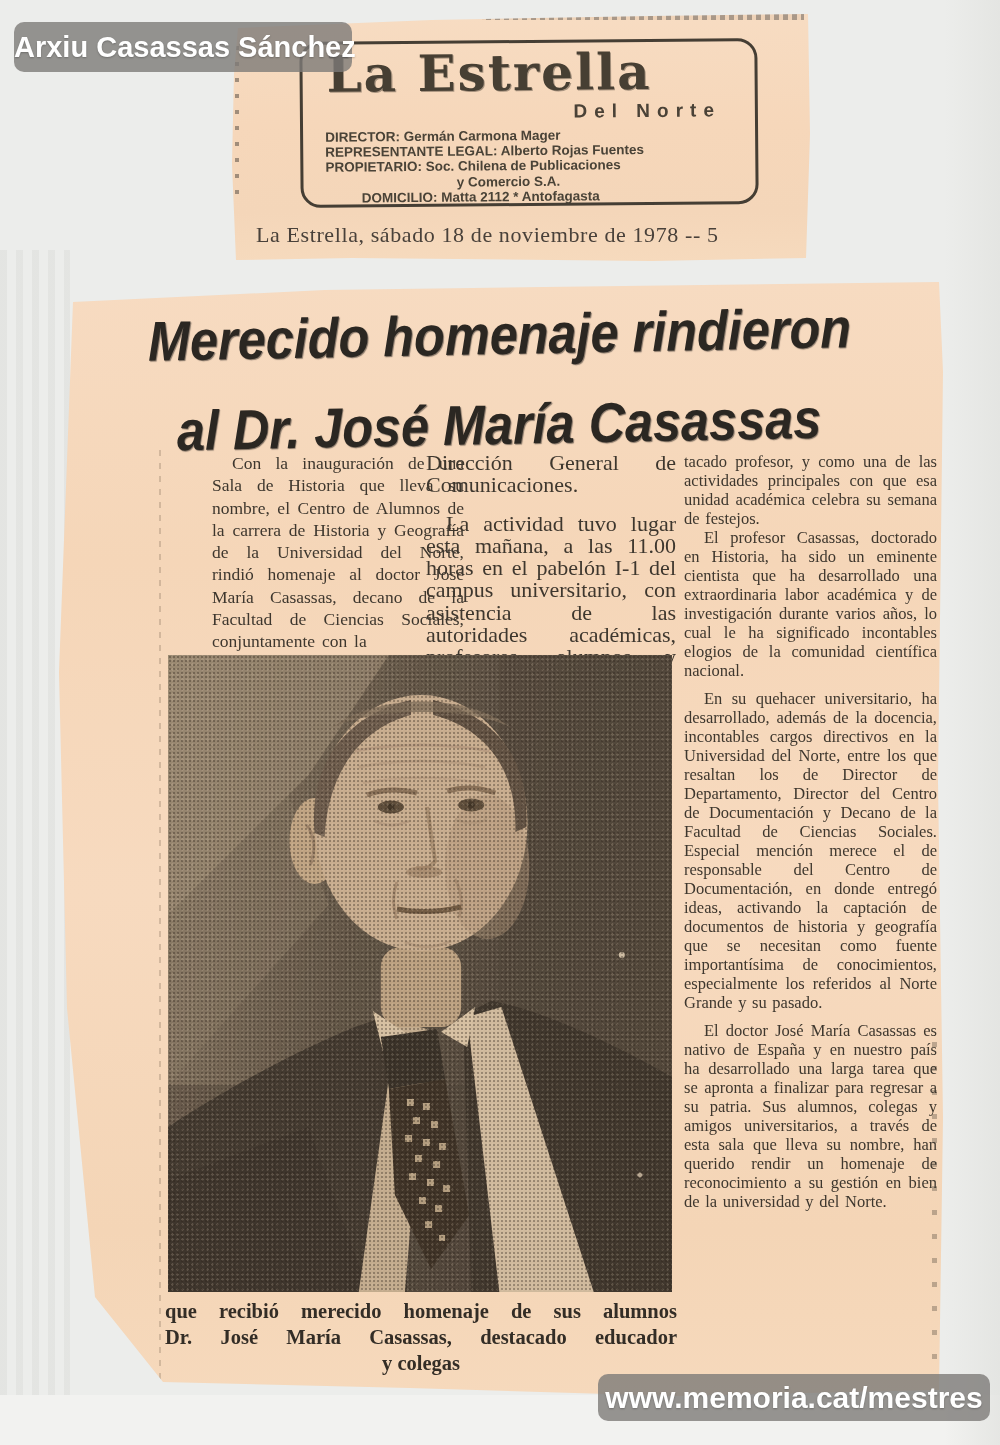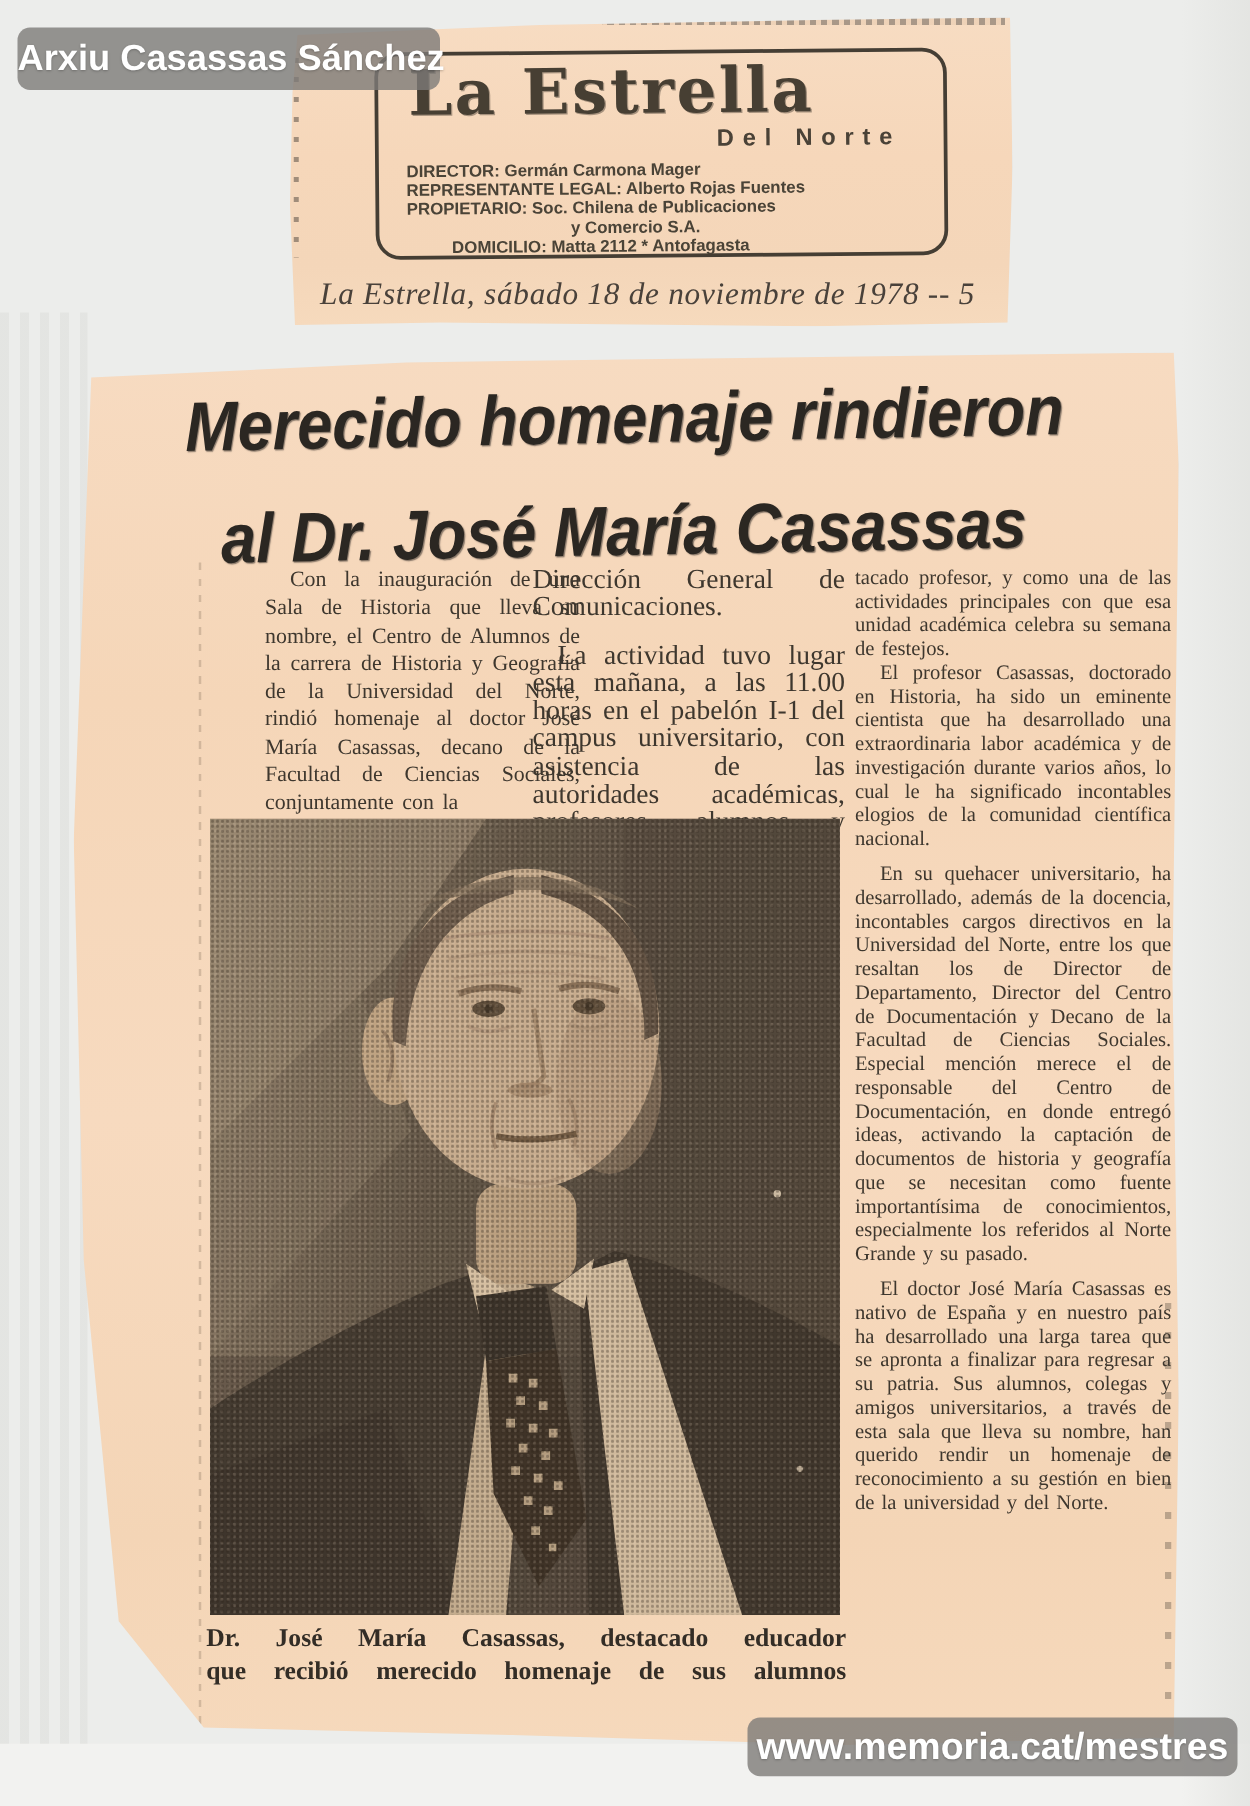--- a/index.html
+++ b/index.html
@@ -33,22 +33,22 @@
     font-weight:bold;font-size:50px;letter-spacing:2px;color:#473f33;white-space:nowrap;
     text-shadow:1px 1px 0 rgba(71,63,51,.45);}
   .mh-sub{position:absolute;right:34px;top:58px;font-family:"Liberation Sans",sans-serif;
     font-weight:bold;font-size:19px;letter-spacing:7px;color:#4a4237;white-space:nowrap;}
   .mh-lines{position:absolute;left:22px;top:85px;width:412px;
     font-family:"Liberation Sans",sans-serif;font-weight:bold;font-size:13.5px;
     line-height:15.2px;color:#4a4337;}
   .mh-lines .m-center{text-align:center;padding-right:46px;}
   .mh-lines .m-indent{padding-left:36px;}
 
-  .dateline{position:absolute;left:24px;top:208px;width:540px;font-size:25px;
-    letter-spacing:.6px;color:#49413a;white-space:nowrap;font-style:italic;}
+  .dateline{position:absolute;left:24px;top:208px;width:540px;font-size:22px;
+    letter-spacing:.6px;color:#49413a;white-space:nowrap;}
 
   
   .clip-main{position:absolute;left:55px;top:282px;width:888px;height:1116px;
     background:linear-gradient(180deg,#f7dbc1 0%,#f5d6b8 25%,#f7dabf 55%,#f4d5b6 85%,#f6d9bc 100%);
     clip-path:polygon(18px 20px,270px 8px,490px 5px,884px 0px,888px 90px,883px 500px,888px 836px,884px 1108px,620px 1114px,355px 1106px,108px 1100px,40px 1015px,12px 726px,4px 390px);
     filter:drop-shadow(0 2px 3px rgba(0,0,0,.22));}
   .fold{position:absolute;left:104px;top:168px;width:2px;height:935px;
     background:repeating-linear-gradient(180deg,rgba(120,100,80,.28) 0 6px,transparent 6px 13px);}
   .right-frag{position:absolute;right:6px;top:760px;width:5px;height:330px;
     background:repeating-linear-gradient(180deg,rgba(100,88,74,.4) 0 5px,transparent 5px 24px);}
@@ -213,21 +213,22 @@
         </g>
 
         <rect width="502" height="637" fill="#8c7a64" opacity=".12"></rect>
         <circle cx="452" cy="300" r="3" fill="#e8d6ba" opacity=".8"></circle>
         <circle cx="470" cy="520" r="2.5" fill="#e8d6ba" opacity=".7"></circle>
       </svg>
       <div class="dots"></div>
     </figure>
 
     <div class="caption">
+      <div class="cap-line just">que recibió merecido homenaje de sus alumnos</div>
       <div class="cap-line just">Dr. José María Casassas, destacado educador</div>
-      <div class="cap-line just">que recibió merecido homenaje de sus alumnos</div>
+      <div class="cap-line center">y colegas</div>
     </div>
   </section>
 
   <div class="wm wm-top">Arxiu Casassas Sánchez</div>
   <div class="wm wm-bottom">www.memoria.cat/mestres</div>
 
 </div>
 
 </body></html>

